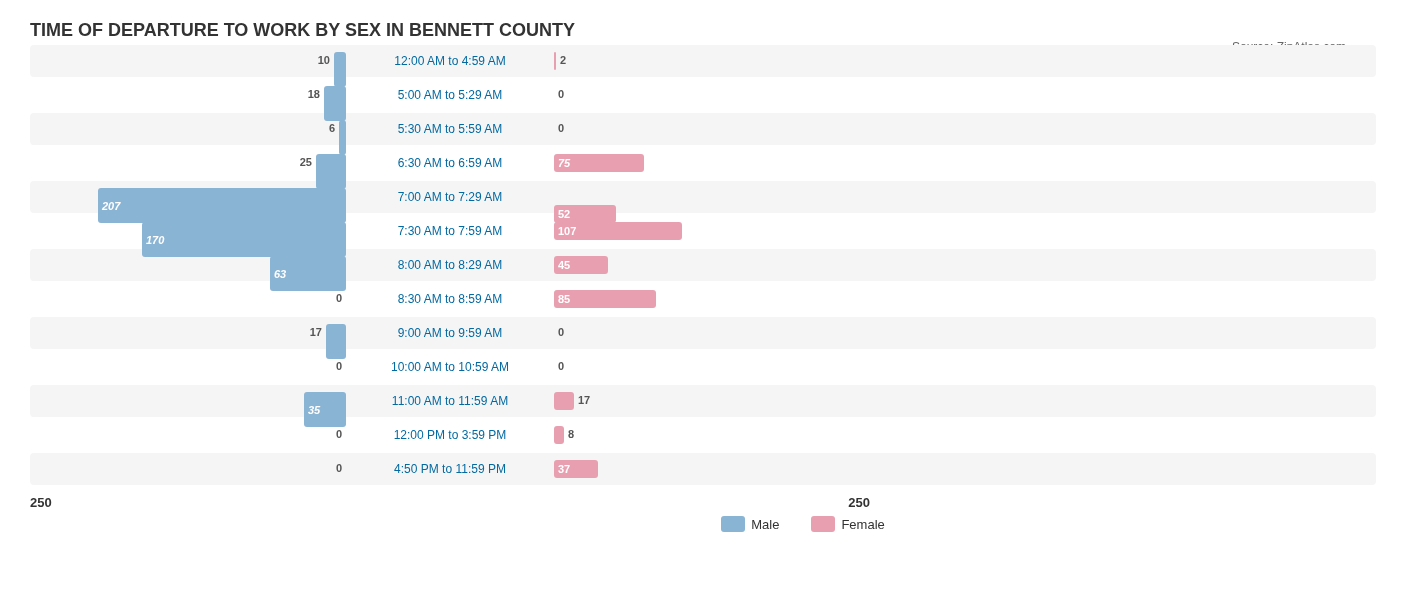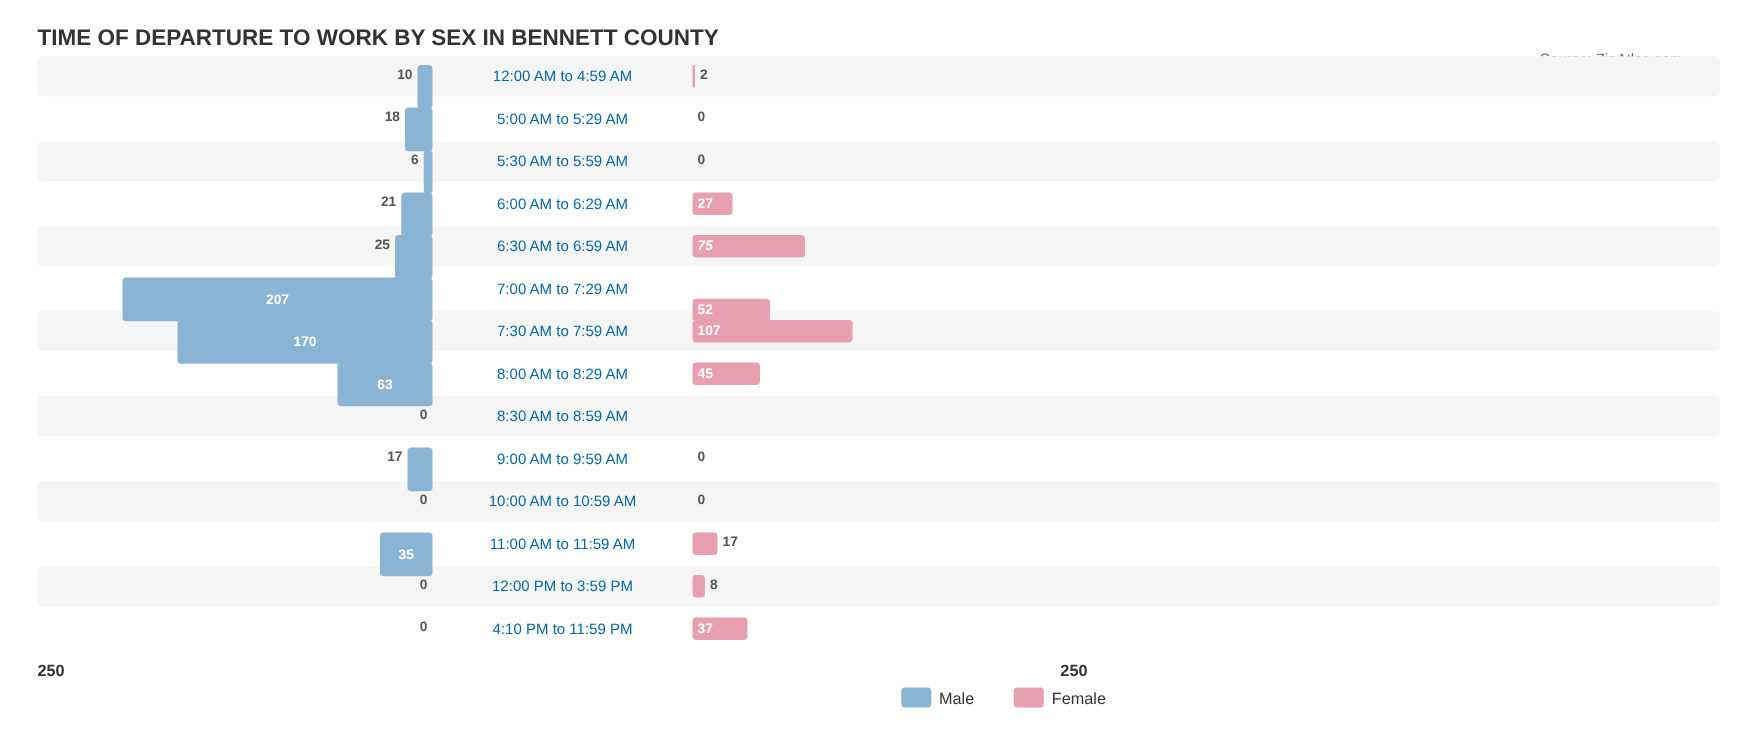--- a/index.html
+++ b/index.html
@@ -54,23 +54,24 @@
       font-size: 12px;
       color: #0369a1;
       flex-shrink: 0;
     }
     .bar-male {
       height: 35px;
       background: #8ab4d4;
       border-radius: 3px;
       display: flex;
       align-items: center;
-      justify-content: center;
+      justify-content: flex-start;
       position: absolute;
       right: 4px;
+      font-style: italic;
     }
     .bar-female {
       height: 18px;
       background: #e8a0b0;
       border-radius: 3px;
       display: flex;
       align-items: center;
       position: absolute;
       left: 4px;
     }
@@ -187,32 +188,20 @@
           <div class="bar-male" style="width: 7px; right: 4px; top: 7px;"></div>
           <span class="bar-label-male-outside" style="right: 15px; top: 9px;">6</span>
         </div>
         <div class="label-center">5:30 AM to 5:59 AM</div>
         <div class="right-section" style="width: 320px; position: relative; height: 32px;">
           <span style="position: absolute; left: 8px; top: 9px; font-size: 11px; font-weight: bold; color: rgb(85, 85, 85);">0</span>
         </div>
       </div>
       <div class="row">
         <div class="left-section" style="width: 320px; position: relative; height: 32px;">
-          <div class="bar-male" style="width: 25px; right: 4px; top: 7px;"></div>
-          <span class="bar-label-male-outside" style="right: 33px; top: 9px;">21</span>
-        </div>
-        <div class="label-center">6:00 AM to 6:29 AM</div>
-        <div class="right-section" style="width: 320px; position: relative; height: 32px;">
-          <div class="bar-female" style="width: 32px; left: 4px; top: 7px;">
-            <span class="bar-label-female">27</span>
-          </div>
-        </div>
-      </div>
-      <div class="row">
-        <div class="left-section" style="width: 320px; position: relative; height: 32px;">
           <div class="bar-male" style="width: 30px; right: 4px; top: 7px;"></div>
           <span class="bar-label-male-outside" style="right: 38px; top: 9px;">25</span>
         </div>
         <div class="label-center">6:30 AM to 6:59 AM</div>
         <div class="right-section" style="width: 320px; position: relative; height: 32px;">
           <div class="bar-female" style="width: 90px; left: 4px; top: 7px; font-style: italic;">
             <span class="bar-label-female">75</span>
           </div>
         </div>
       </div>
@@ -253,20 +242,25 @@
           <div class="bar-female" style="width: 54px; left: 4px; top: 7px;">
             <span class="bar-label-female">45</span>
           </div>
         </div>
       </div>
       <div class="row">
         <div class="left-section" style="width: 320px; position: relative; height: 32px;">
           <span style="position: absolute; right: 8px; top: 9px; font-size: 11px; font-weight: bold; color: rgb(85, 85, 85);">0</span>
         </div>
         <div class="label-center">8:30 AM to 8:59 AM</div>
+        <div class="right-section" style="width: 320px; position: relative; height: 32px;">
+          <div class="bar-female" style="width: 102px; left: 4px; top: 7px;">
+            <span class="bar-label-female">85</span>
+          </div>
+        </div>
       </div>
       <div class="row">
         <div class="left-section" style="width: 320px; position: relative; height: 32px;">
           <div class="bar-male" style="width: 20px; right: 4px; top: 7px;"></div>
           <span class="bar-label-male-outside" style="right: 28px; top: 9px;">17</span>
         </div>
         <div class="label-center">9:00 AM to 9:59 AM</div>
         <div class="right-section" style="width: 320px; position: relative; height: 32px;">
           <span style="position: absolute; left: 8px; top: 9px; font-size: 11px; font-weight: bold; color: rgb(85, 85, 85);">0</span>
         </div>
@@ -299,21 +293,21 @@
         <div class="label-center">12:00 PM to 3:59 PM</div>
         <div class="right-section" style="width: 320px; position: relative; height: 32px;">
           <div class="bar-female" style="width: 10px; left: 4px; top: 7px;"></div>
           <span class="bar-label-female-outside" style="left: 18px; top: 9px;">8</span>
         </div>
       </div>
       <div class="row">
         <div class="left-section" style="width: 320px; position: relative; height: 32px;">
           <span style="position: absolute; right: 8px; top: 9px; font-size: 11px; font-weight: bold; color: rgb(85, 85, 85);">0</span>
         </div>
-        <div class="label-center">4:10 PM to 11:59 PM</div>
+        <div class="label-center">4:50 PM to 11:59 PM</div>
         <div class="right-section" style="width: 320px; position: relative; height: 32px;">
           <div class="bar-female" style="width: 44px; left: 4px; top: 7px;">
             <span class="bar-label-female">37</span>
           </div>
         </div>
       </div>
     </div>
 
   <div class="x-axis">
     <div class="x-left">

